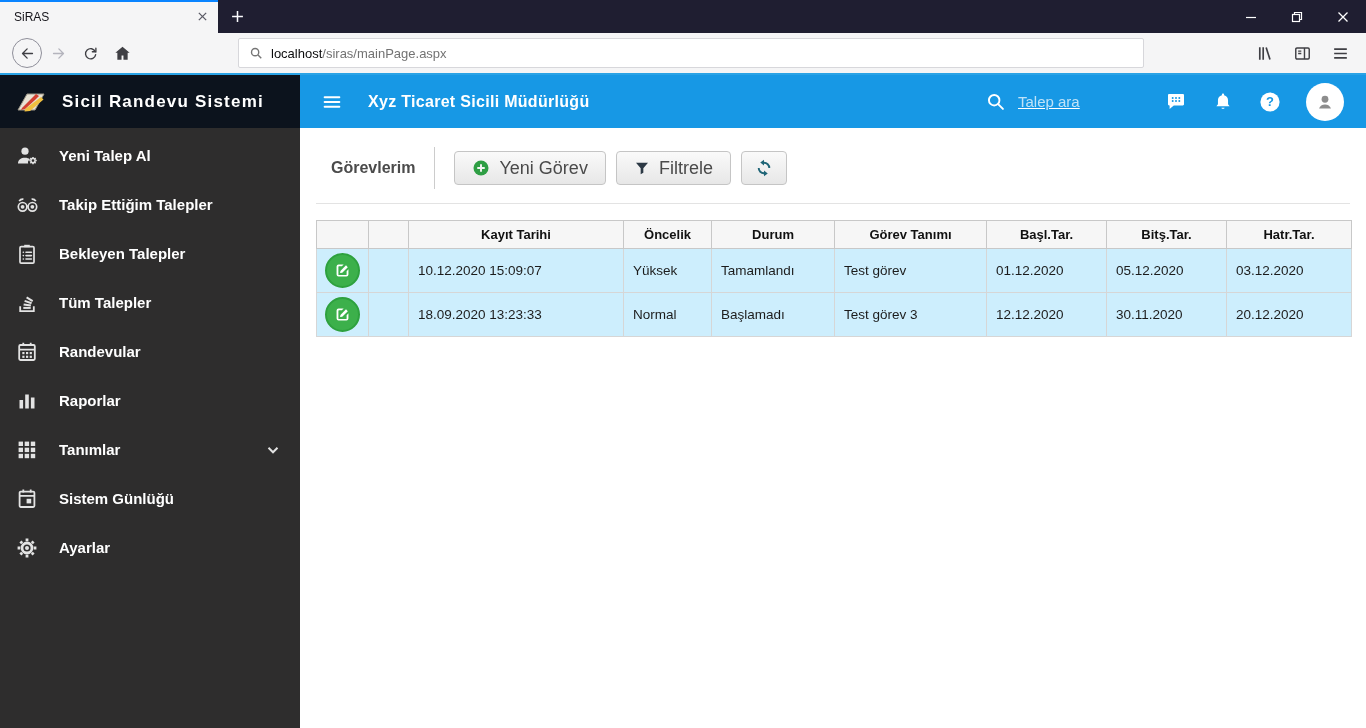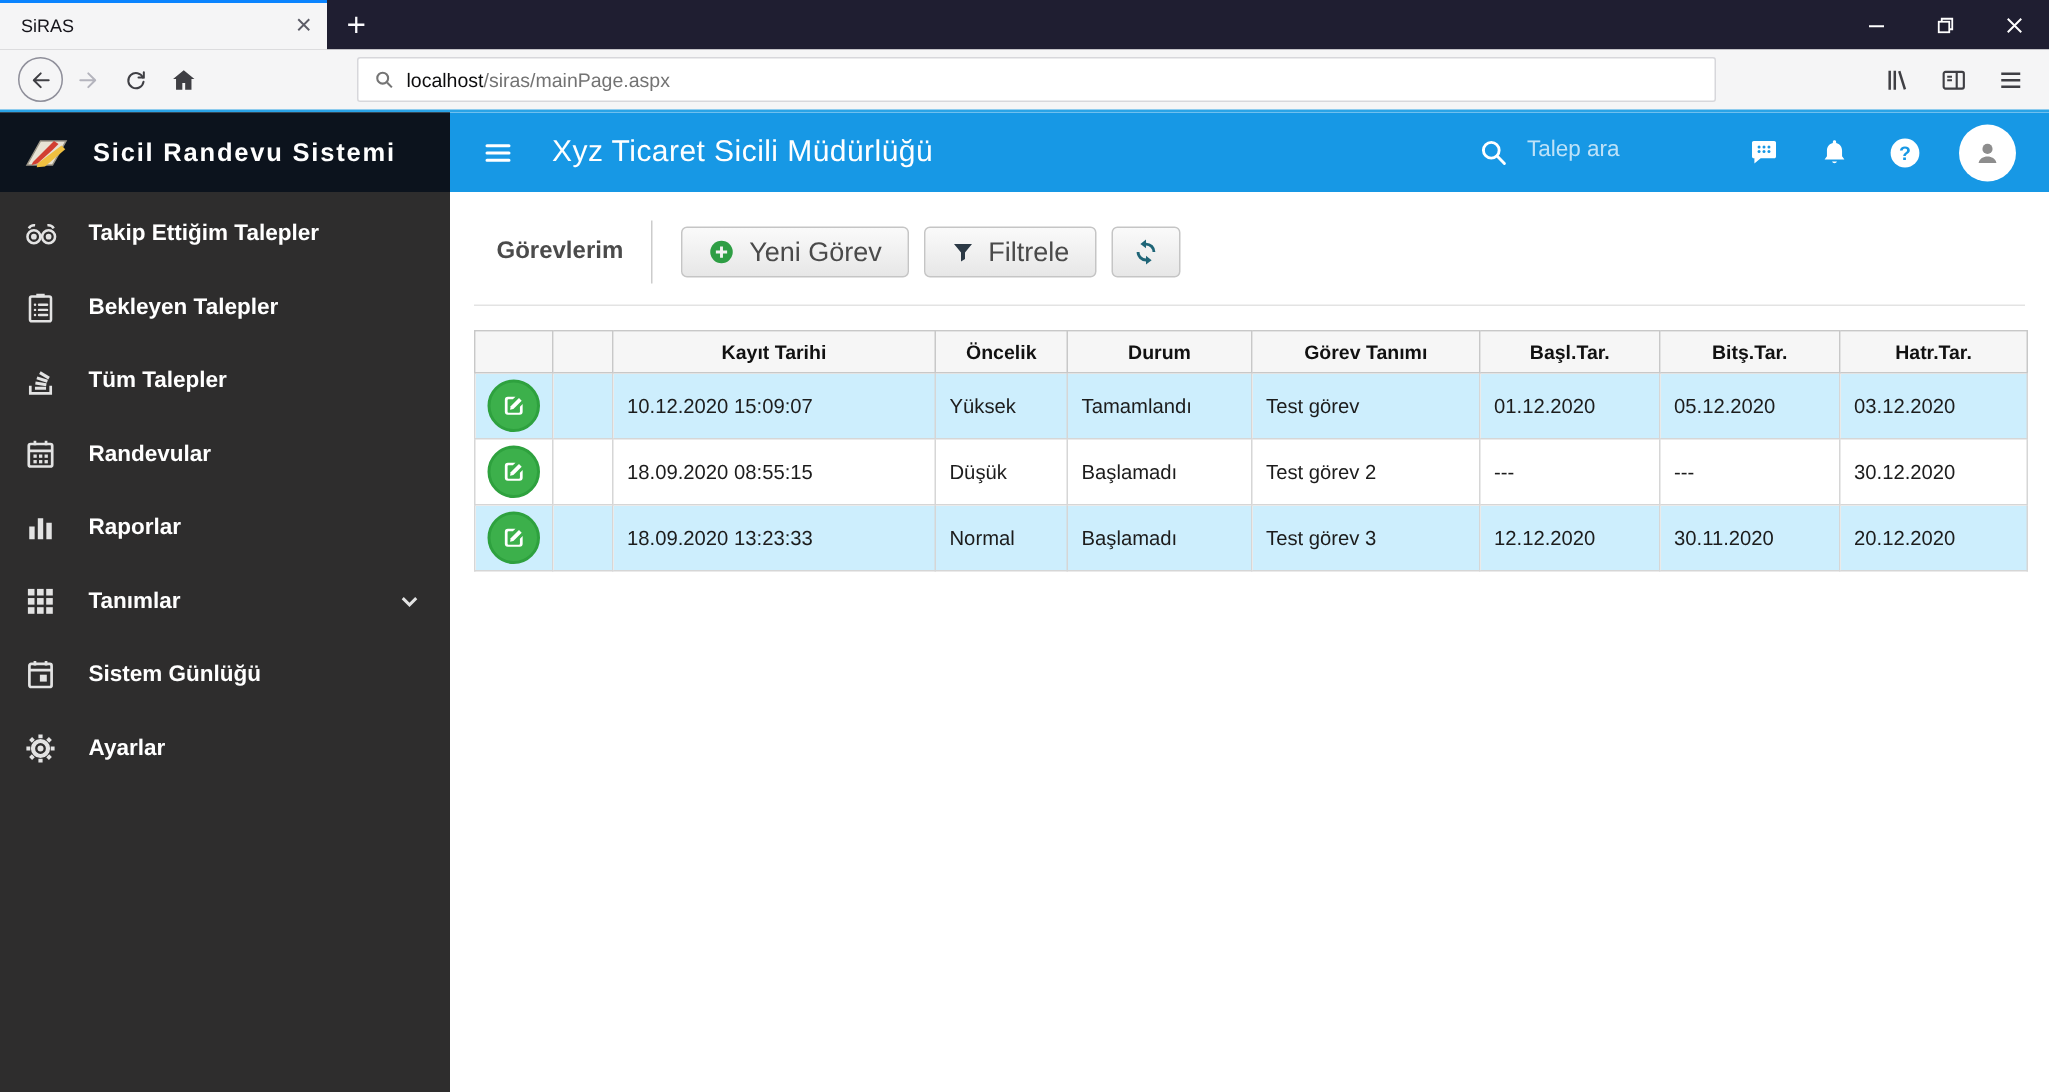--- a/index.html
+++ b/index.html
@@ -33,22 +33,22 @@
   .menu { padding-top:3px; }
   .menu-item { height:49px; display:flex; align-items:center; padding:0 18px 0 14px; color:#fff; cursor:pointer; }
   .menu-item.active { background:var(--sidebar-active-bg,#19617e); }
   .mi-icon { width:26px; height:24px; margin-right:19px; display:flex; align-items:center; justify-content:center; color:#e3e3e3; }
   .mi-label { font-size:15px; font-weight:700; }
   .mi-chevron { margin-left:auto; color:#e3e3e3; display:flex; align-items:center; }
 
   .main { flex:1; display:flex; flex-direction:column; min-width:0; background:#fff; }
   .appbar { height:53px; background:var(--accent-blue,#1798e5); display:flex; align-items:center; color:#fff; flex:none; }
   .ab-burger { margin-left:21px; display:flex; cursor:pointer; }
-  .appbar-title { margin-left:25px; font-size:20px; font-weight:400; letter-spacing:.3px; }
-  .appbar-search { margin-left:auto; margin-right:14px; display:flex; align-items:flex-start; gap:12px; width:165px; }
+  .appbar-title { margin-left:25px; font-size:16px; font-weight:700; letter-spacing:.3px; }
+  .appbar-search { margin-left:auto; margin-right:14px; display:flex; align-items:center; gap:12px; width:165px;text-decoration:underline; }
   .search-input { background:transparent; border:none; outline:none; color:#fff; font-size:15px; width:118px; font-family:inherit; }
   .search-input::placeholder { color:rgba(255,255,255,.72); }
   .appbar-actions { display:flex; align-items:center; gap:24px; margin-right:22px; }
   .appbar-actions > span { display:flex; cursor:pointer; }
   .avatar { width:38px; height:38px; border-radius:50%; background:#fff; display:flex; align-items:center; justify-content:center; }
 
   .content { flex:1; padding:19px 16px 0; }
   .content-header { display:flex; align-items:center; }
   .page-title { font-size:16px; font-weight:700; color:#4b4b4b; margin-left:15px; }
   .vsep { width:1px; height:42px; background:#ccc; margin:0 19px; }
@@ -164,20 +164,33 @@
         <span class="logo" style="display:flex">
           <svg width="40" height="30" viewBox="0 0 40 30">
               <path d="M6 23L15 7h17l-9 16z" fill="#e8e2d4" stroke="#9a9486" stroke-width="1"></path>
               <path d="M13 22l16-12 2.5 2.5L18 24l-5.5.5z" fill="#f0c040"></path>
               <path d="M10 21L24 7l3 2L23 13 13 22l-4 1z" fill="#d23f31"></path>
             </svg>
         </span>
         <span class="brand">Sicil Randevu Sistemi</span>
       </div>
       <nav class="menu">
+          <div class="menu-item">
+    <span class="mi-icon">
+              <svg width="25" height="24" viewBox="0 0 25 24">
+                <circle cx="10" cy="7.2" r="3.6" fill="currentColor"></circle>
+                <path d="M3 19.6c0-3.8 3.1-5.8 7-5.8 2 0 3.8.5 5 1.5-1.8 1-2.4 3-1.8 4.3z" fill="currentColor"></path>
+                <g fill="none" stroke="currentColor" stroke-width="1.5">
+                  <circle cx="18" cy="16.6" r="2.1"></circle>
+                  <path d="M18 12.9v1.3M18 19v1.3M14.3 16.6h1.3M20.4 16.6h1.3M15.4 14l.9.9M19.7 18.3l.9.9M20.6 14l-.9.9M16.3 18.3l-.9.9"></path>
+                </g>
+              </svg>
+            </span>
+    <span class="mi-label">Yeni Talep Al</span>
+  </div>
           <div class="menu-item">
     <span class="mi-icon">
               <svg width="25" height="24" viewBox="0 0 25 24">
                 <g fill="none" stroke="currentColor" stroke-width="1.7">
                   <circle cx="7.6" cy="13.8" r="4.3"></circle>
                   <circle cx="17.4" cy="13.8" r="4.3"></circle>
                   <path d="M11.9 13.3h1.2"></path>
                   <path d="M4.2 8.2C5 6.8 6.6 6 8.4 6.2M20.8 8.2C20 6.8 18.4 6 16.6 6.2"></path>
                 </g>
                 <circle cx="7.6" cy="13.8" r="1.9" fill="currentColor"></circle>
@@ -408,38 +421,20 @@
                   </button></td>
                 <td></td>
                 <td>10.12.2020 15:09:07</td>
                 <td>Yüksek</td>
                 <td>Tamamlandı</td>
                 <td>Test görev</td>
                 <td>01.12.2020</td>
                 <td>05.12.2020</td>
                 <td>03.12.2020</td>
               </tr>
-              <tr>
-                <td class="cell-edit"><button class="edit-btn">
-                    <span style="display:flex">
-                      <svg width="19" height="19" viewBox="0 0 24 24" fill="#fff">
-                        <path d="M13.5 4.5H7A2.5 2.5 0 0 0 4.5 7v10A2.5 2.5 0 0 0 7 19.5h10a2.5 2.5 0 0 0 2.5-2.5v-6.5l-2.3 2.3V17a.8.8 0 0 1-.8.8H7.6a.8.8 0 0 1-.8-.8V7.4a.8.8 0 0 1 .8-.8h3.6z"></path>
-                        <path d="M9.4 12.5l7-7 2.3 2.3-7 7-2.8.5z"></path>
-                      </svg>
-                    </span>
-                  </button></td>
-                <td></td>
-                <td>18.09.2020 08:55:15</td>
-                <td>Düşük</td>
-                <td>Başlamadı</td>
-                <td>Test görev 2</td>
-                <td>---</td>
-                <td>---</td>
-                <td>30.12.2020</td>
-              </tr>
               <tr class="hl">
                 <td class="cell-edit"><button class="edit-btn">
                     <span style="display:flex">
                       <svg width="19" height="19" viewBox="0 0 24 24" fill="#fff">
                         <path d="M13.5 4.5H7A2.5 2.5 0 0 0 4.5 7v10A2.5 2.5 0 0 0 7 19.5h10a2.5 2.5 0 0 0 2.5-2.5v-6.5l-2.3 2.3V17a.8.8 0 0 1-.8.8H7.6a.8.8 0 0 1-.8-.8V7.4a.8.8 0 0 1 .8-.8h3.6z"></path>
                         <path d="M9.4 12.5l7-7 2.3 2.3-7 7-2.8.5z"></path>
                       </svg>
                     </span>
                   </button></td>
                 <td></td>

